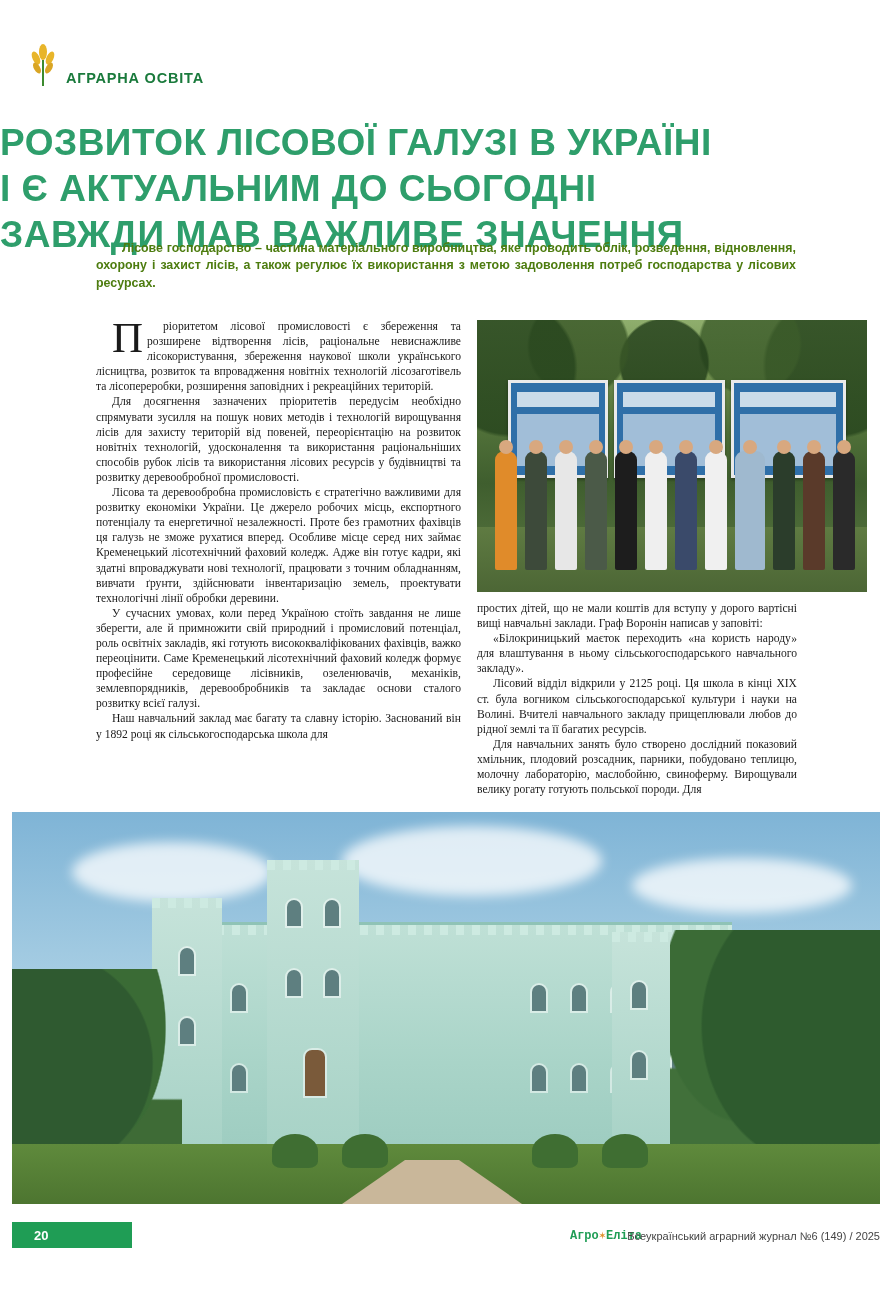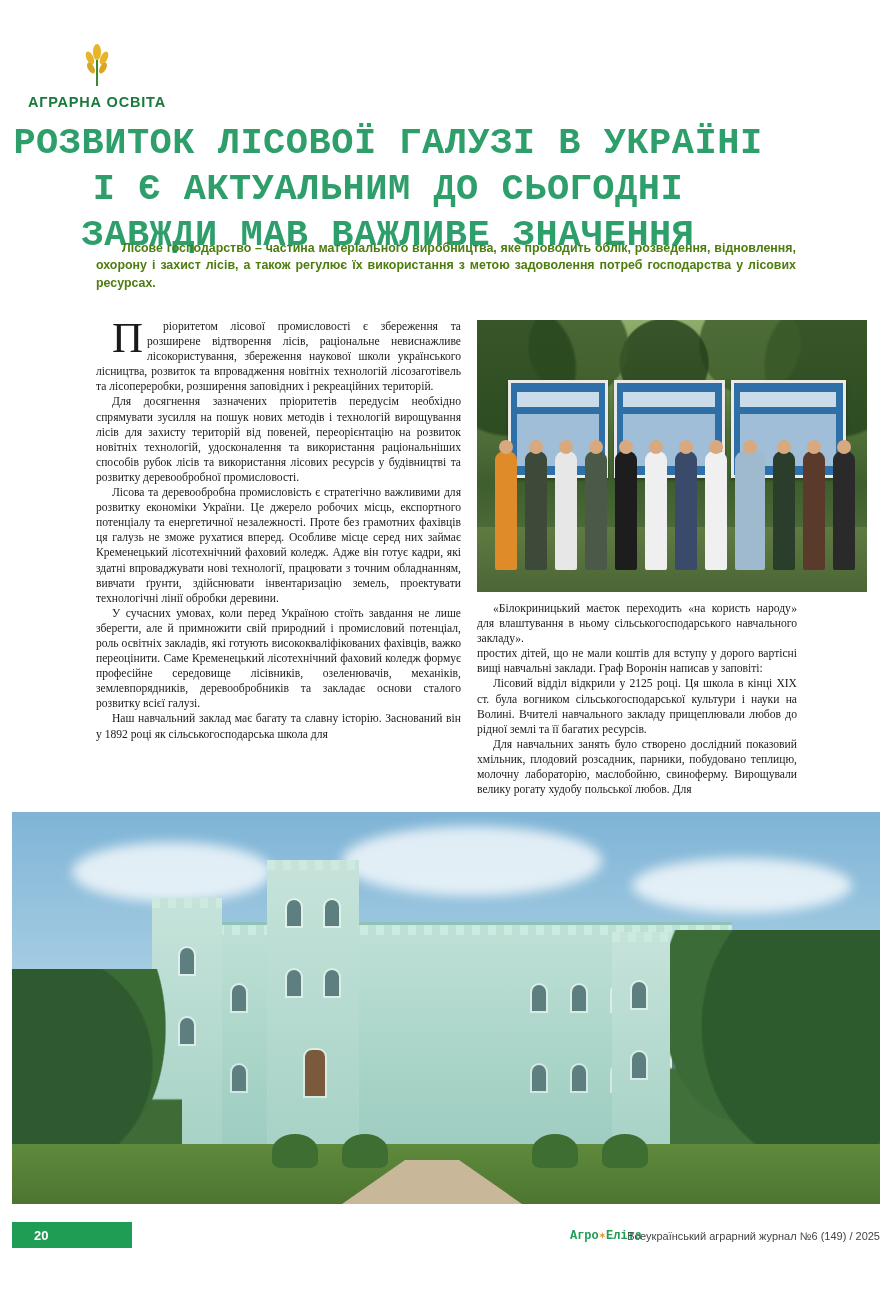--- a/index.html
+++ b/index.html
@@ -15,44 +15,42 @@
     color: #1a1a1a;
     overflow: hidden;
   }
 
   
   .header {
     position: absolute;
     top: 44px;
     left: 28px;
     display: flex;
-    align-items: center;
+    align-items: flex-end;
     gap: 8px;
-    flex-direction: column;
   }
   .header .wheat {
     width: 30px;
     height: 42px;
     position: relative;
   }
   .header .kicker {
     font-size: 14.5px;
     font-weight: bold;
     letter-spacing: 0.8px;
     color: #1a7a3c;
   }
 
   
   .title {
     position: absolute;
     top: 95px;
     left: 0;
     width: 776px;
-    text-align: center;
-    font-family: Liberation Mono, monospace;
+    font-family: Liberation Sans, sans-serif;
     font-size: 37px;
     line-height: 46px;
     letter-spacing: 0.5px;
     color: #2e9e6b;
   }
   .title .line { display: block; white-space: nowrap; }
 
   
   .lede {
     position: absolute;
@@ -319,24 +317,24 @@
   <div class="pg-person" style="left:168px; background:#efefef;"></div>
   <div class="pg-person" style="left:198px; background:#3a4a6a;"></div>
   <div class="pg-person" style="left:228px; background:#f0f0f0;"></div>
   <div class="pg-person" style="left:258px; background:#9fb9cf; width:30px;"></div>
   <div class="pg-person" style="left:296px; background:#2b3d2b;"></div>
   <div class="pg-person" style="left:326px; background:#5a3a2a;"></div>
   <div class="pg-person" style="left:356px; background:#2a2a2a;"></div>
 </div>
 
 <div class="col col-right">
+  <p style="text-indent:0"><span>простих дітей, що не мали коштів для вступу у дорого вартісні вищі навчальні заклади. Граф Воронін написав у заповіті:</span></p>
   <p><span>«Білокриницький маєток переходить «на користь народу» для влаштування в ньому сільськогосподарського навчального закладу».</span></p>
-  <p style="text-indent:0"><span>простих дітей, що не мали коштів для вступу у дорого вартісні вищі навчальні заклади. Граф Воронін написав у заповіті:</span></p>
   <p><span>Лісовий відділ відкрили у 2125 році. Ця школа в кінці ХІХ ст. була вогником сільськогосподарської культури і науки на Волині. Вчителі навчального закладу прищеплювали любов до рідної землі та її багатих ресурсів.</span></p>
-  <p><span>Для навчальних занять було створено дослідний показовий хмільник, плодовий розсадник, парники, побудовано теплицю, молочну лабораторію, маслобойню, свиноферму. Вирощували велику рогату худобу польської любов. Для</span></p>
+  <p><span>Для навчальних занять було створено дослідний показовий хмільник, плодовий розсадник, парники, побудовано теплицю, молочну лабораторію, маслобойню, свиноферму. Вирощували велику рогату готують польської породи. Для</span></p>
 </div>
 
 <div class="photo-palace">
   <div class="pp-sky"></div>
   <div class="pp-cloud" style="left:60px;  top:30px;  width:200px; height:60px;"></div>
   <div class="pp-cloud" style="left:330px; top:14px;  width:260px; height:70px;"></div>
   <div class="pp-cloud" style="left:620px; top:46px;  width:220px; height:55px;"></div>
 
   <div class="pp-building">
     <div class="pp-crenel"></div>

